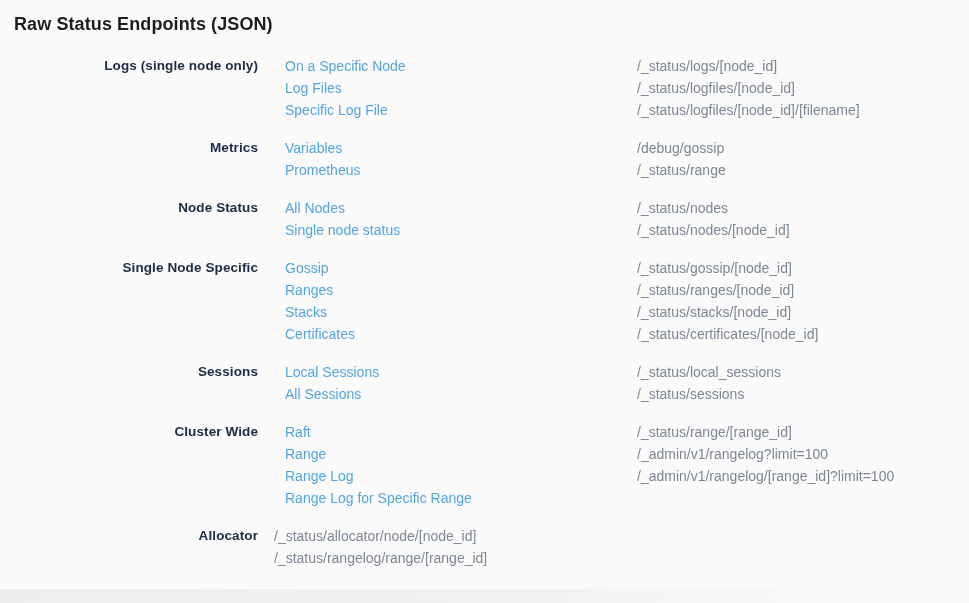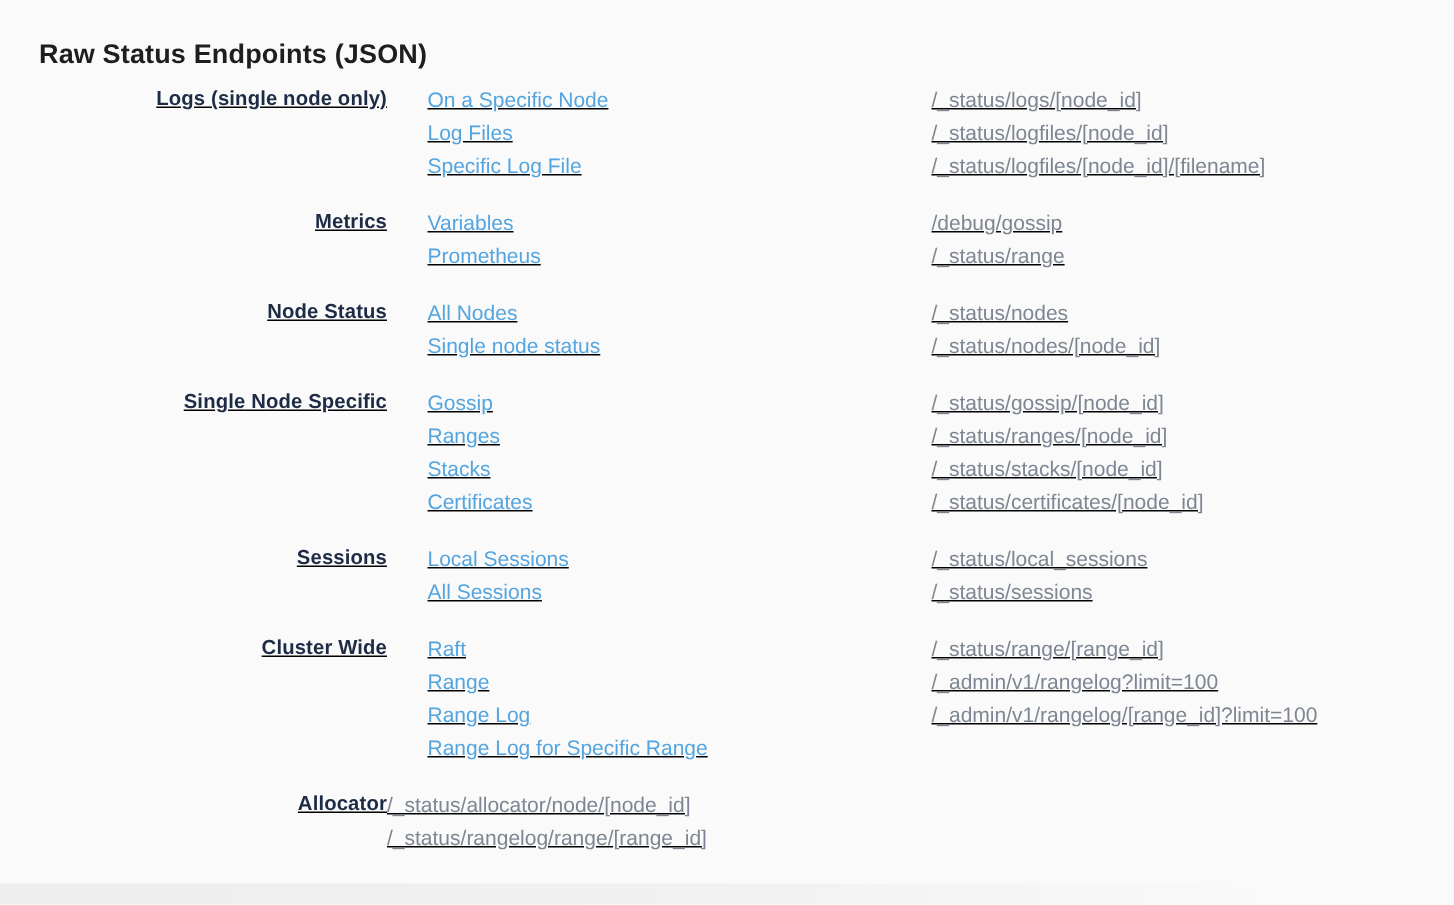--- a/index.html
+++ b/index.html
@@ -19,33 +19,32 @@
     height: 603px;
     background: var(--bg);
     font-family: "Liberation Sans", sans-serif;
     position: relative;
     overflow: hidden;
   }
   .page-title {
     position: absolute;
     top: 12px;
     left: 14px;
-    margin: 12px;
+    margin: 0;
     font-size: 18px;
     line-height: 24px;
     font-weight: 700;
     letter-spacing: 0.1px;
     color: var(--title-color);
   }
   #sections {
     position: absolute;
     top: 55px;
     left: 0;
     width: 925px;
-    text-decoration: underline;
   }
   .endpoint-section {
     display: grid;
     grid-template-columns: 258px 363px auto;
     margin-bottom: 16px;
   }
   .category {
     text-align: right;
     font-size: 13.5px;
     font-weight: 700;
@@ -59,20 +58,21 @@
   .endpoint-link {
     display: block;
     font-size: 14px;
     line-height: 22px;
     color: var(--link-color);
     text-decoration: none;
     cursor: pointer;
   }
   .paths {
     padding-right: 8px;
+    margin-left: 16px;
   }
   .endpoint-path {
     font-size: 14px;
     line-height: 22px;
     color: var(--path-color);
     white-space: nowrap;
   }
   .footer-shade {
     position: absolute;
     left: 0;

